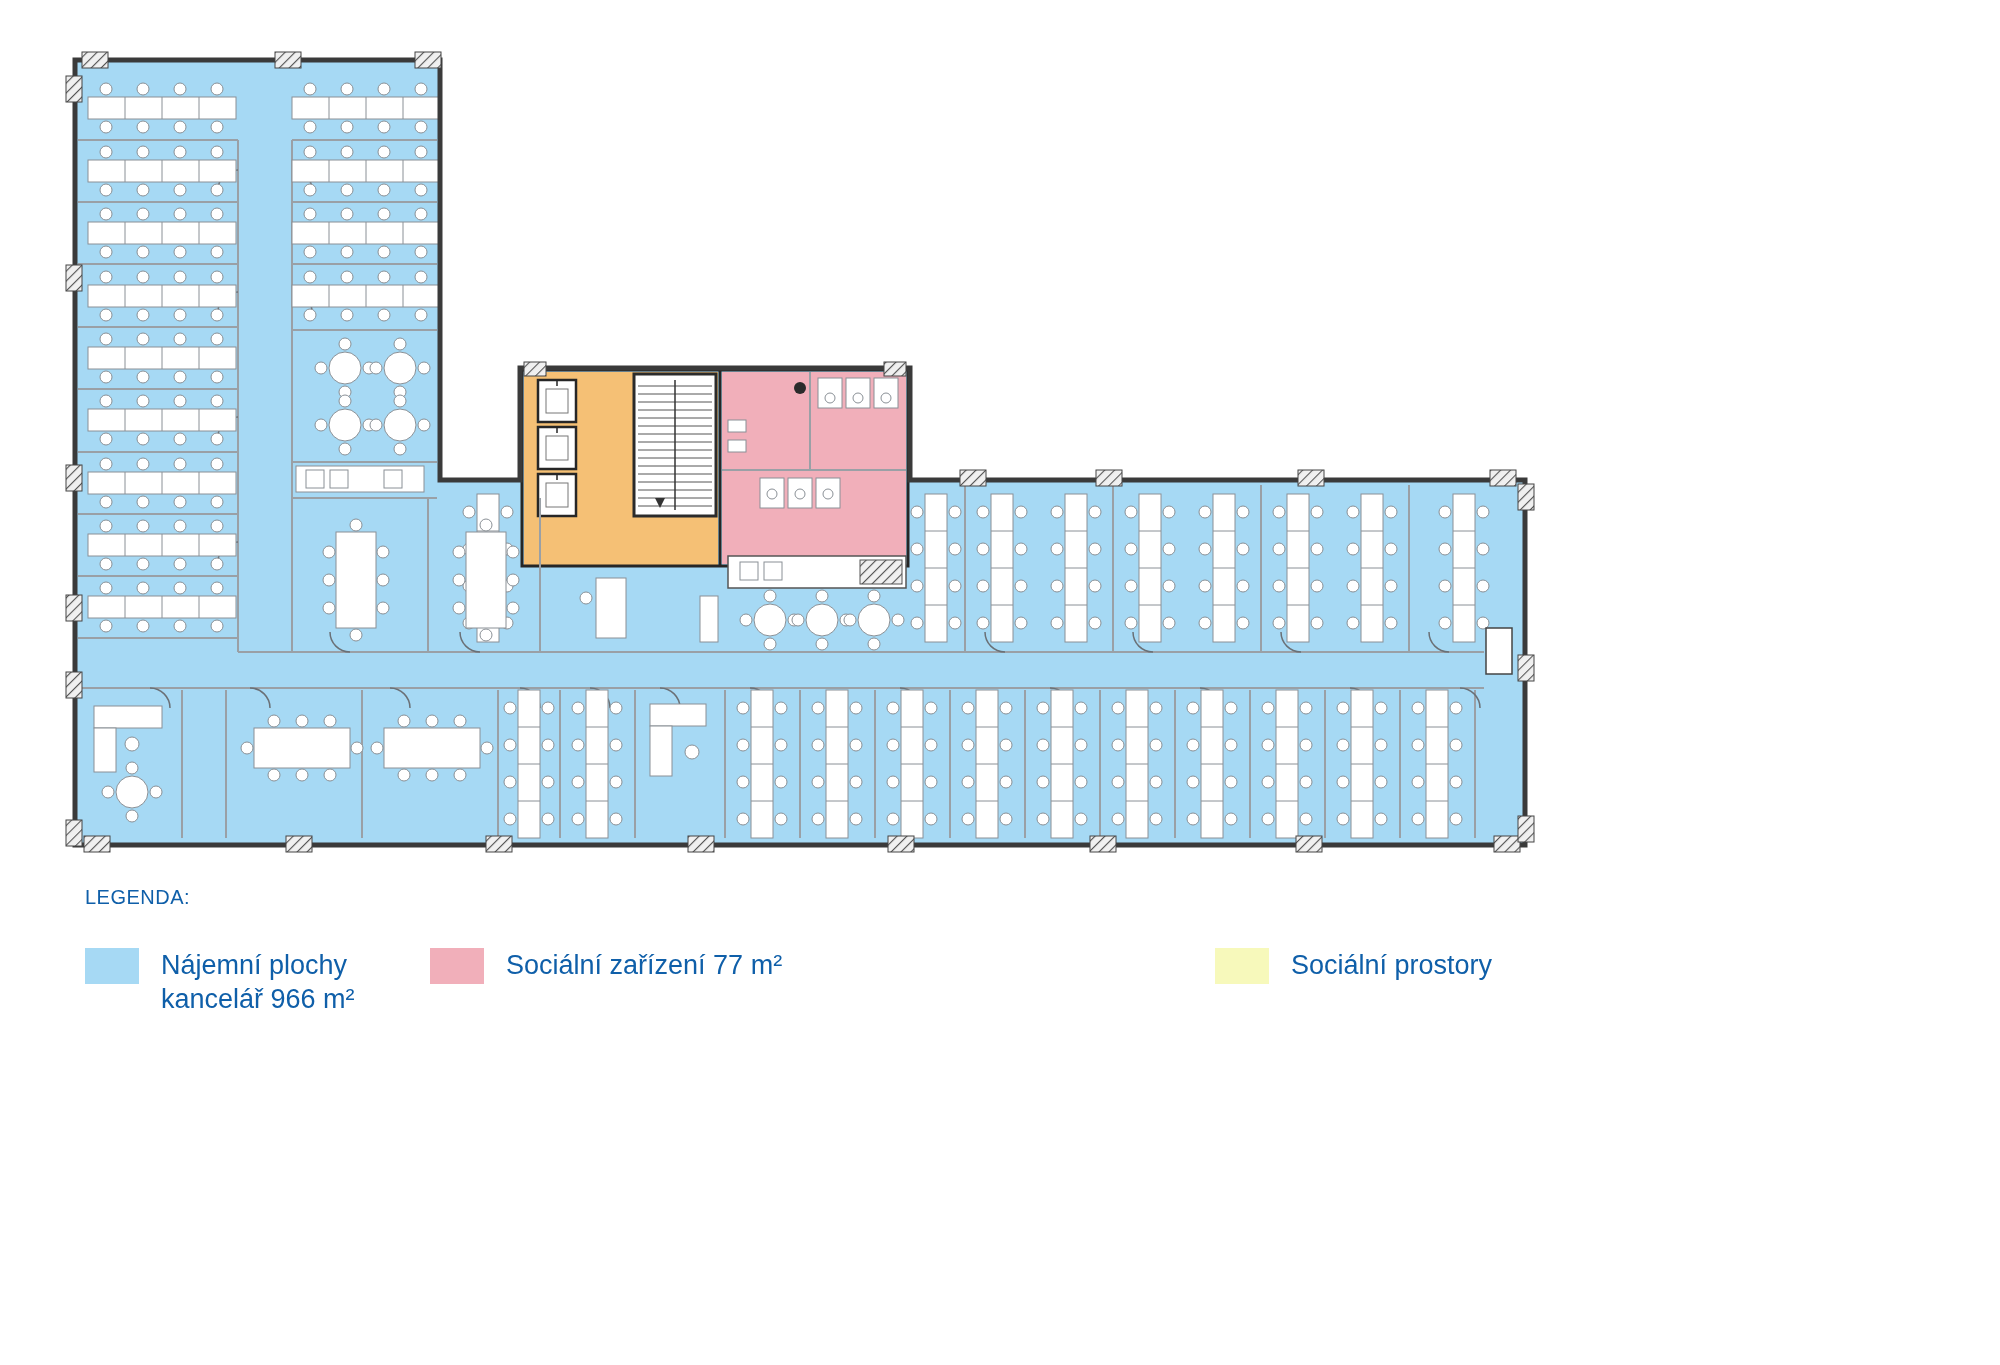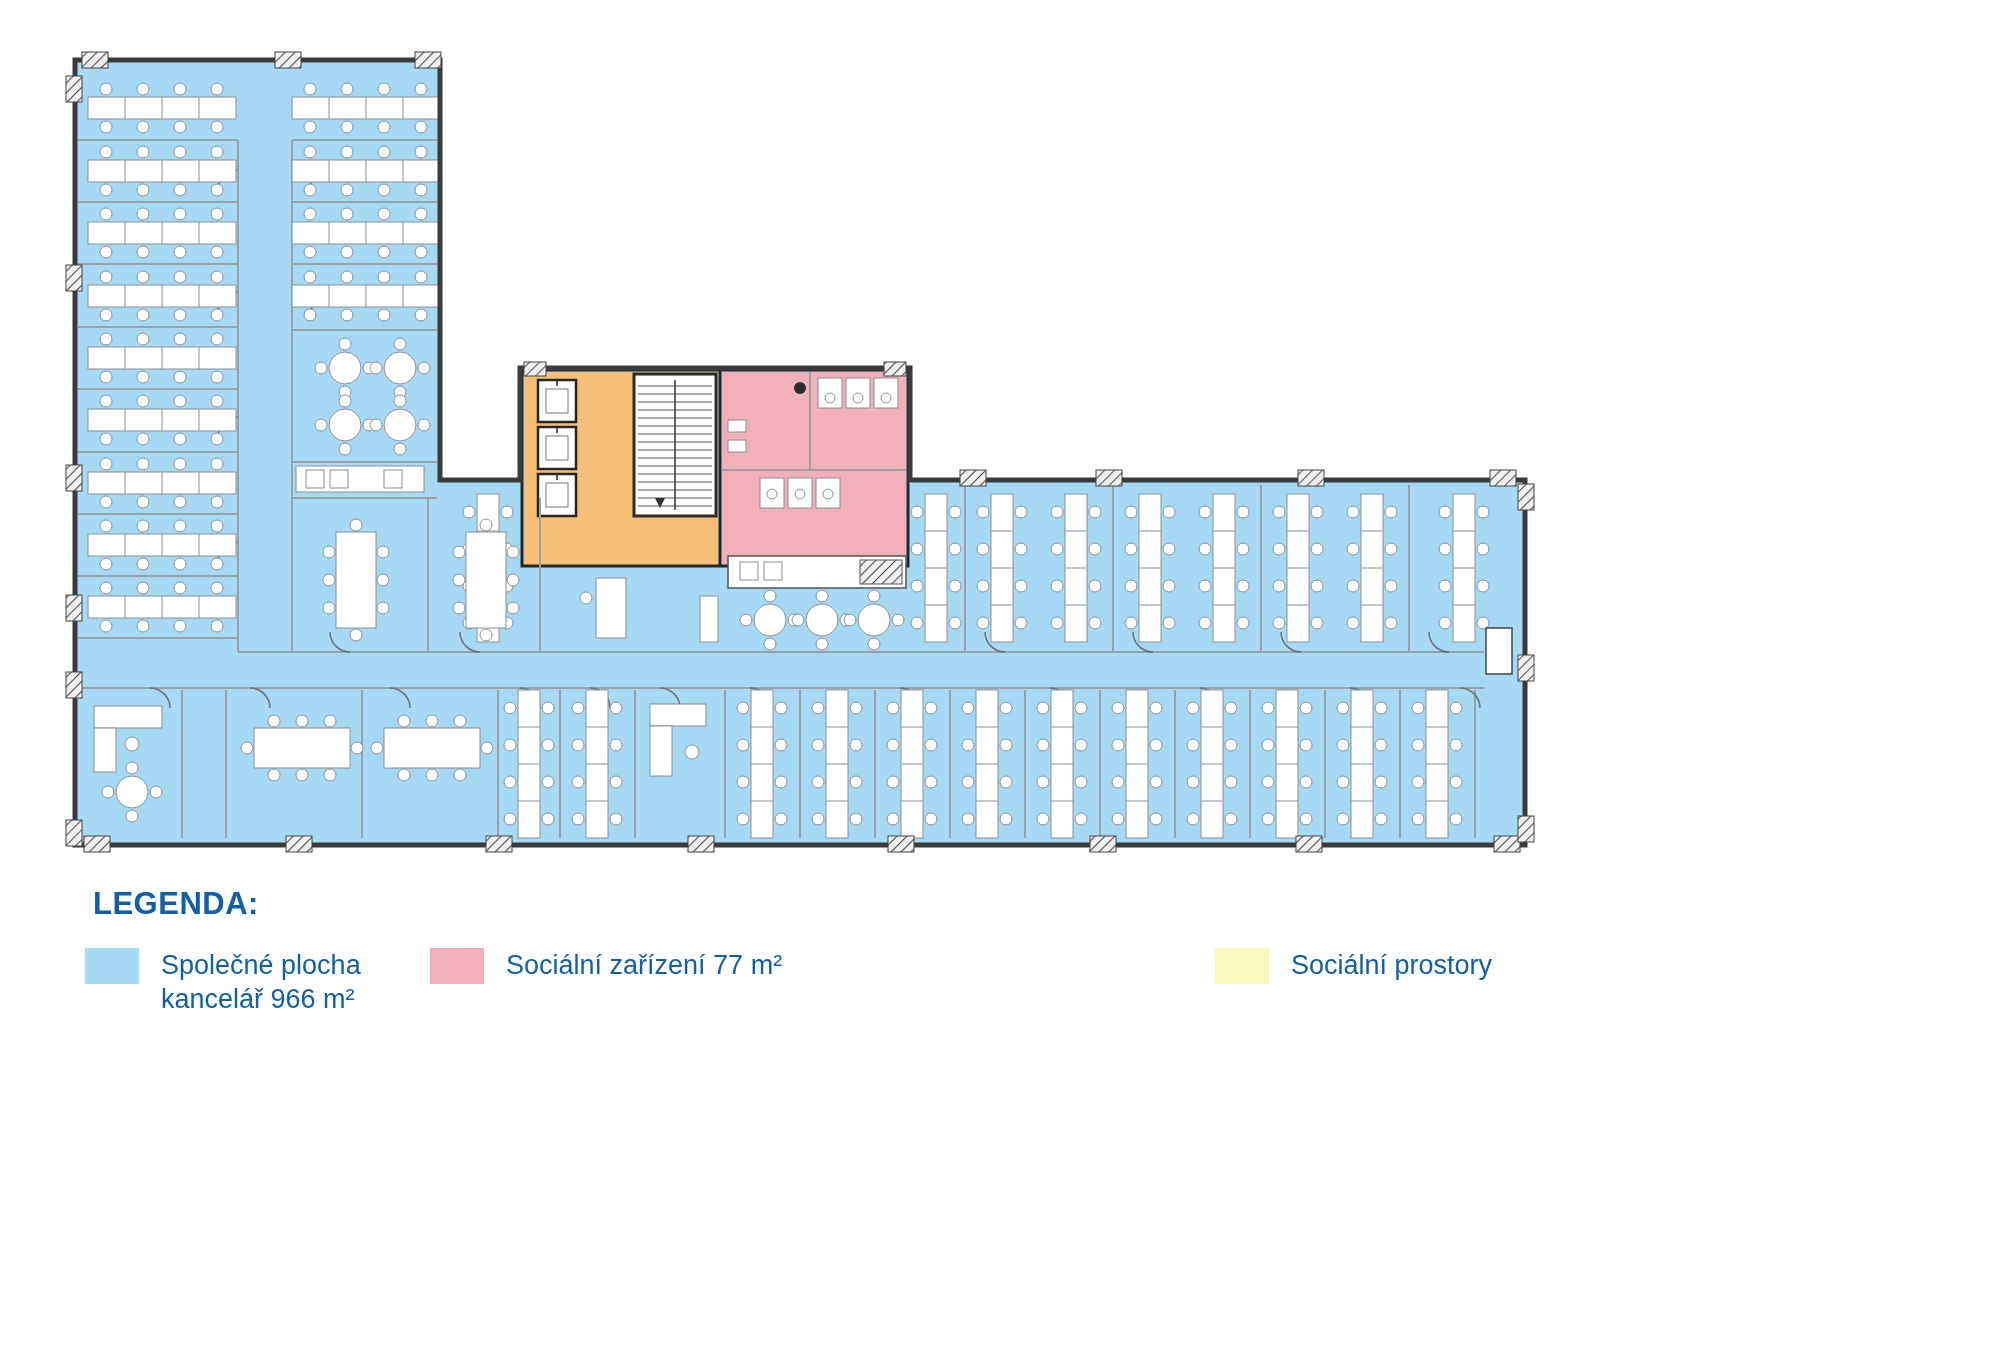--- a/index.html
+++ b/index.html
@@ -6,21 +6,21 @@
   html,body{width:2000px;height:1365px}
   body{background:#ffffff;font-family:"Liberation Sans",sans-serif;position:relative;overflow:hidden}
   .stage{position:absolute;inset:0}
   svg.plan{position:absolute;left:0;top:0;display:block}
   .dk{fill:#ffffff;stroke:#8a9096;stroke-width:1}
   .ch{fill:#ffffff;stroke:#8a9096;stroke-width:1}
   .dl{stroke:#8a9096;stroke-width:1}
   .part{stroke:#9aa0a6;stroke-width:2}
   .door{stroke:#6a7076;stroke-width:1.5;fill:none}
   .pier{fill:url(#hatch);stroke:#444;stroke-width:1}
-  .legend-title{position:absolute;left:93px;top:886px;font-size:31px;font-weight:700;color:#0f5fa9;letter-spacing:.5px}
+  .legend-title{position:absolute;left:85px;top:886px;font-size:20px;font-weight:400;color:#0f5fa9;letter-spacing:.5px}
   .legend-item{position:absolute;top:948px;display:flex;gap:22px;align-items:flex-start}
   .swatch{width:54px;height:36px;flex:0 0 auto;display:inline-block}
   .legend-text{font-size:27px;color:#0f5fa9;line-height:34px}
   .l1,.l2{display:block}
   .li-0{left:85px}.li-1{left:430px}.li-2{left:850px}.li-3{left:1215px}
 </style>
 </head>
 <body>
 
 <div class="stage">
@@ -318,21 +318,21 @@
     <rect class="pier" x="524" y="362" width="22" height="14"></rect>
         <rect class="pier" x="884" y="362" width="22" height="14"></rect>
   </g>
 </svg>
 
 <div class="legend-title">LEGENDA:</div>
 
 <div class="legend-item li-0">
   <span class="swatch" style="background-color: rgb(166, 217, 244);"></span>
   <span class="legend-text">
-    <span class="l1">Společné plocha</span>
+    <span class="l1">Nájemní plochy</span>
     <span class="l2">kancelář 966 m²</span>
   </span>
 </div>
 
 <div class="legend-item li-1">
   <span class="swatch" style="background-color: rgb(241, 175, 186);"></span>
   <span class="legend-text">
     <span class="l1">Sociální zařízení 77 m²</span>
     <span class="l2"></span>
   </span>

